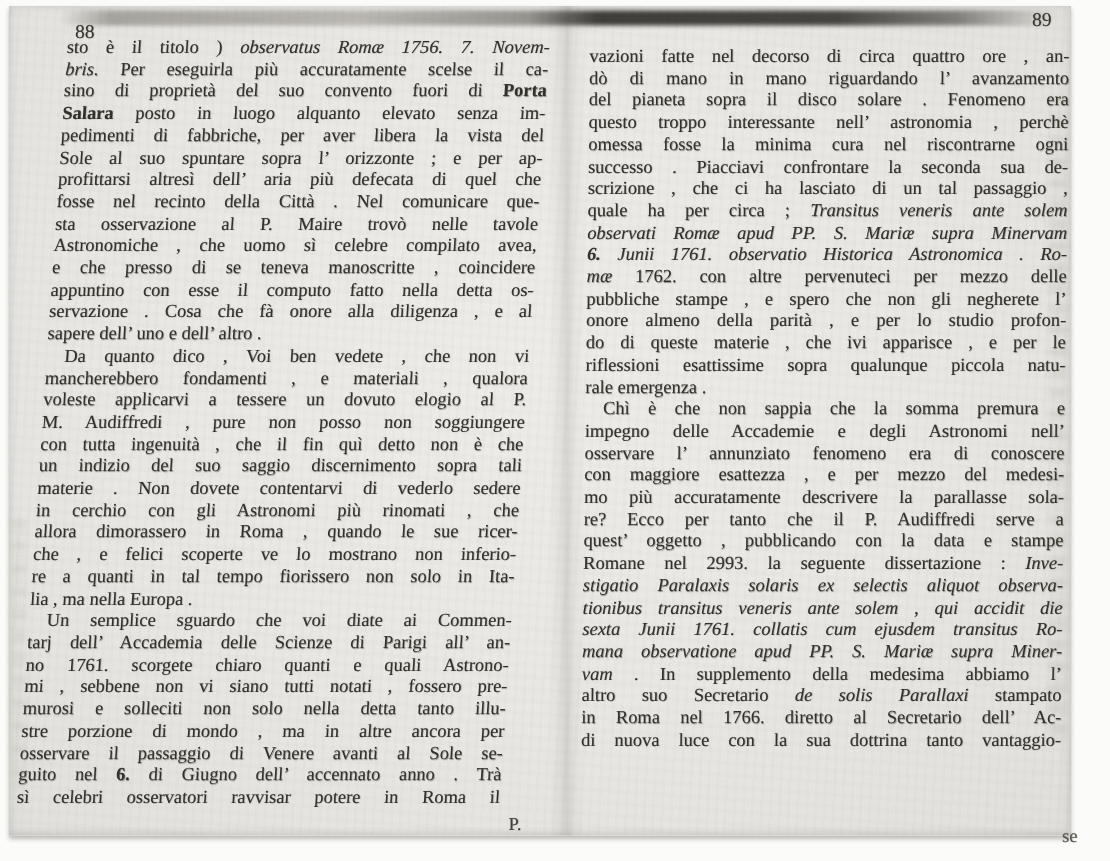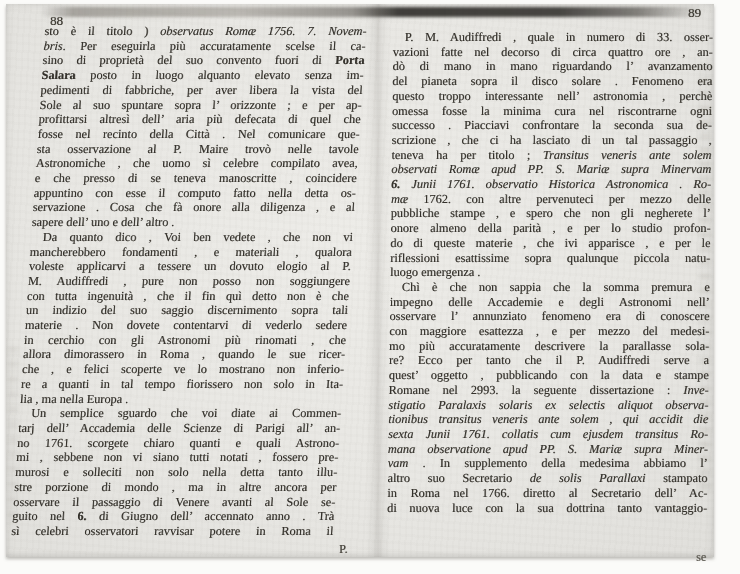--- a/index.html
+++ b/index.html
@@ -64,21 +64,21 @@
   .seg-r { font-style: normal; }
   .seg-i { font-style: italic; }
   .seg-b { font-weight: bold; }
   .seg-bi { font-weight: bold; font-style: italic; }
 
   .catchword {
     position: absolute; font-size: 12.3px; color: #45423a;
     text-shadow: 0.4px 0.4px 0.6px rgba(52,49,43,0.45);
   }
   .cw-left { left: 333px; top: 538px; }
-  .cw-right { left: 320px; top: 546px; color: #5d5a52; }
+  .cw-right { left: 332px; top: 546px; color: #5d5a52; }
 
   .ghost-right {
     position: absolute; right: 3px; top: 60px; width: 12px; height: 430px;
     filter: blur(2px); pointer-events: none;
     background: repeating-linear-gradient(180deg,
       rgba(100,95,85,0.12) 0 5px, rgba(100,95,85,0.02) 5px 14px);
   }
   .ghost-left {
     position: absolute; left: 2px; bottom: 30px; width: 10px; height: 180px;
     filter: blur(2px); pointer-events: none;
@@ -134,37 +134,36 @@
           <div class="tl"><span class="seg-r">guito nel </span><span class="seg-b">6.</span><span class="seg-r"> di Giugno dell’ accennato anno . Trà</span></div>
           <div class="tl"><span class="seg-r">sì celebri osservatori ravvisar potere in Roma il</span></div>
         </div>
       <div class="catchword cw-left">P.</div>
       <div class="ghost-left"></div>
     </div>
 
     <div class="page page-right">
       <div class="pagenum pn-right">89</div>
       <div class="page-text right-text">
-          <div class="tl start"><span class="seg-r">P. M. Audiffredi , quale in numero di 33. osser-</span></div>
           <div class="tl"><span class="seg-r">vazioni fatte nel decorso di circa quattro ore , an-</span></div>
           <div class="tl"><span class="seg-r">dò di mano in mano riguardando l’ avanzamento</span></div>
           <div class="tl"><span class="seg-r">del pianeta sopra il disco solare . Fenomeno era</span></div>
           <div class="tl"><span class="seg-r">questo troppo interessante nell’ astronomia , perchè</span></div>
           <div class="tl"><span class="seg-r">omessa fosse la minima cura nel riscontrarne ogni</span></div>
           <div class="tl"><span class="seg-r">successo . Piacciavi confrontare la seconda sua de-</span></div>
           <div class="tl"><span class="seg-r">scrizione , che ci ha lasciato di un tal passaggio ,</span></div>
-          <div class="tl"><span class="seg-r">teneva ha per titolo ; </span><span class="seg-i">Transitus veneris ante solem</span></div>
+          <div class="tl"><span class="seg-r">quale ha per circa ; </span><span class="seg-i">Transitus veneris ante solem</span></div>
           <div class="tl"><span class="seg-i">observati Romæ apud PP. S. Mariæ supra Minervam</span></div>
           <div class="tl"><span class="seg-bi">6.</span><span class="seg-i"> Junii 1761. observatio Historica Astronomica . Ro-</span></div>
           <div class="tl"><span class="seg-i">mæ</span><span class="seg-r"> 1762. con altre pervenuteci per mezzo delle</span></div>
           <div class="tl"><span class="seg-r">pubbliche stampe , e spero che non gli negherete l’</span></div>
           <div class="tl"><span class="seg-r">onore almeno della parità , e per lo studio profon-</span></div>
           <div class="tl"><span class="seg-r">do di queste materie , che ivi apparisce , e per le</span></div>
           <div class="tl"><span class="seg-r">riflessioni esattissime sopra qualunque piccola natu-</span></div>
-          <div class="tl end"><span class="seg-r">luogo emergenza .</span></div>
+          <div class="tl end"><span class="seg-r">rale emergenza .</span></div>
           <div class="tl start"><span class="seg-r">Chì è che non sappia che la somma premura e</span></div>
           <div class="tl"><span class="seg-r">impegno delle Accademie e degli Astronomi nell’</span></div>
           <div class="tl"><span class="seg-r">osservare l’ annunziato fenomeno era di conoscere</span></div>
           <div class="tl"><span class="seg-r">con maggiore esattezza , e per mezzo del medesi-</span></div>
           <div class="tl"><span class="seg-r">mo più accuratamente descrivere la parallasse sola-</span></div>
           <div class="tl"><span class="seg-r">re? Ecco per tanto che il P. Audiffredi serve a</span></div>
           <div class="tl"><span class="seg-r">quest’ oggetto , pubblicando con la data e stampe</span></div>
           <div class="tl"><span class="seg-r">Romane nel 2993. la seguente dissertazione : </span><span class="seg-i">Inve-</span></div>
           <div class="tl"><span class="seg-i">stigatio Paralaxis solaris ex selectis aliquot observa-</span></div>
           <div class="tl"><span class="seg-i">tionibus transitus veneris ante solem , qui accidit die</span></div>

